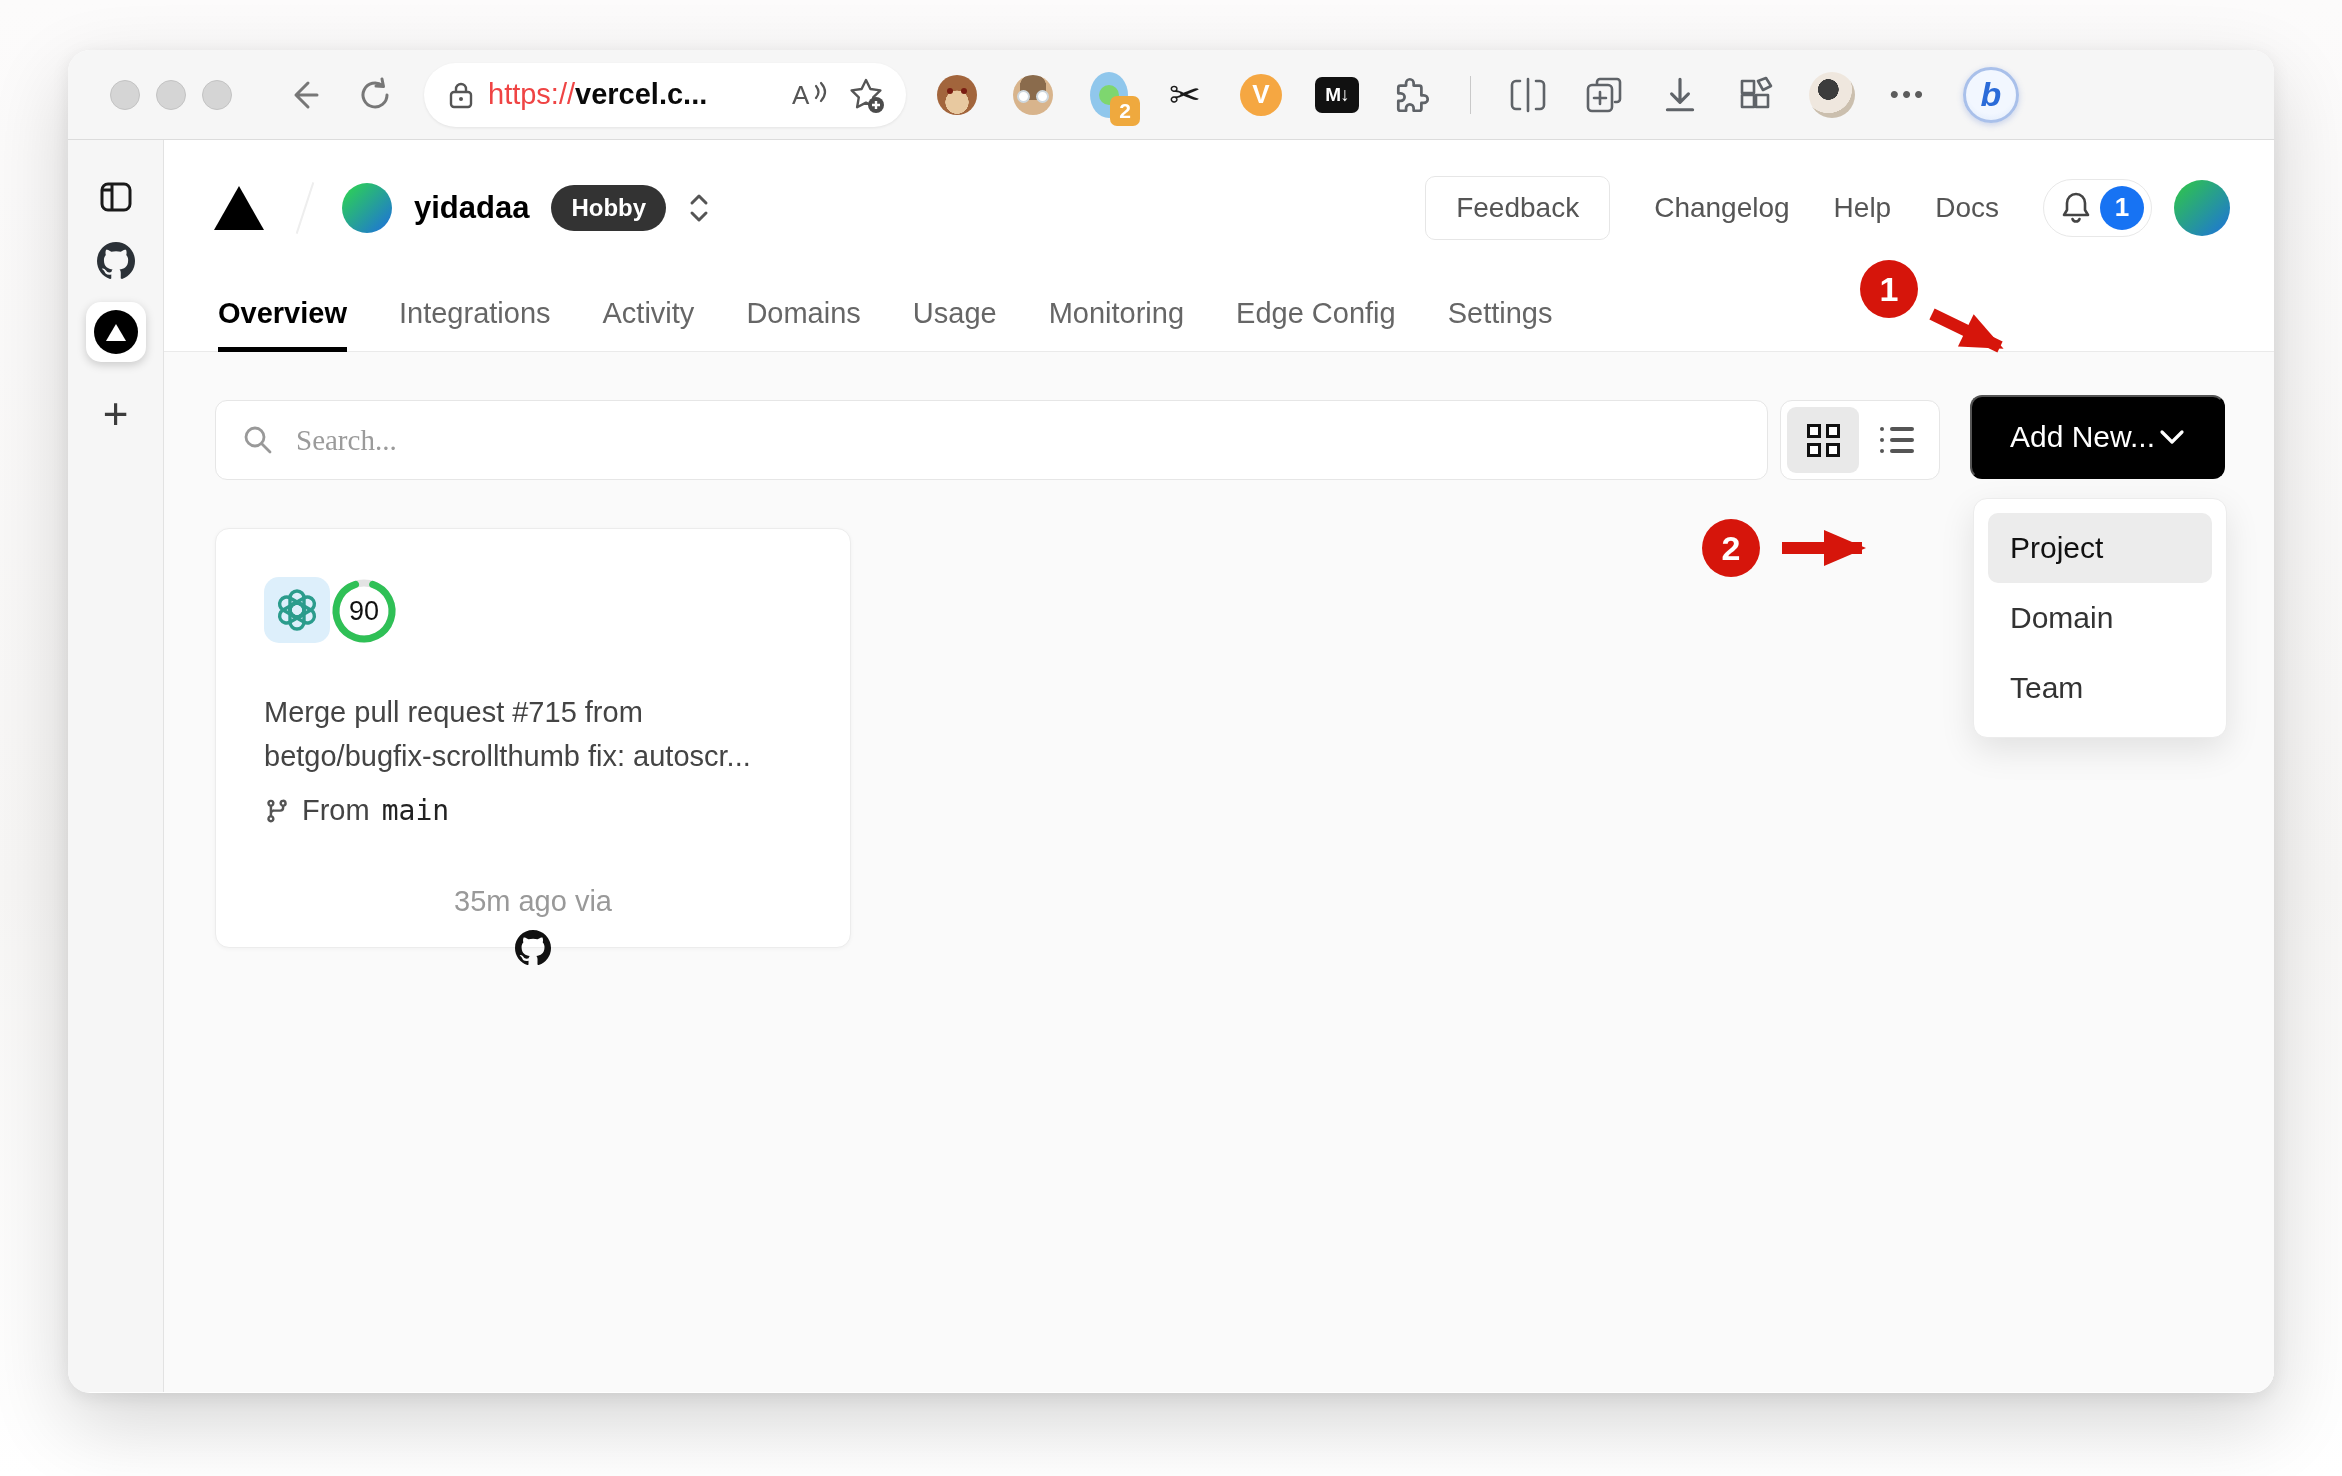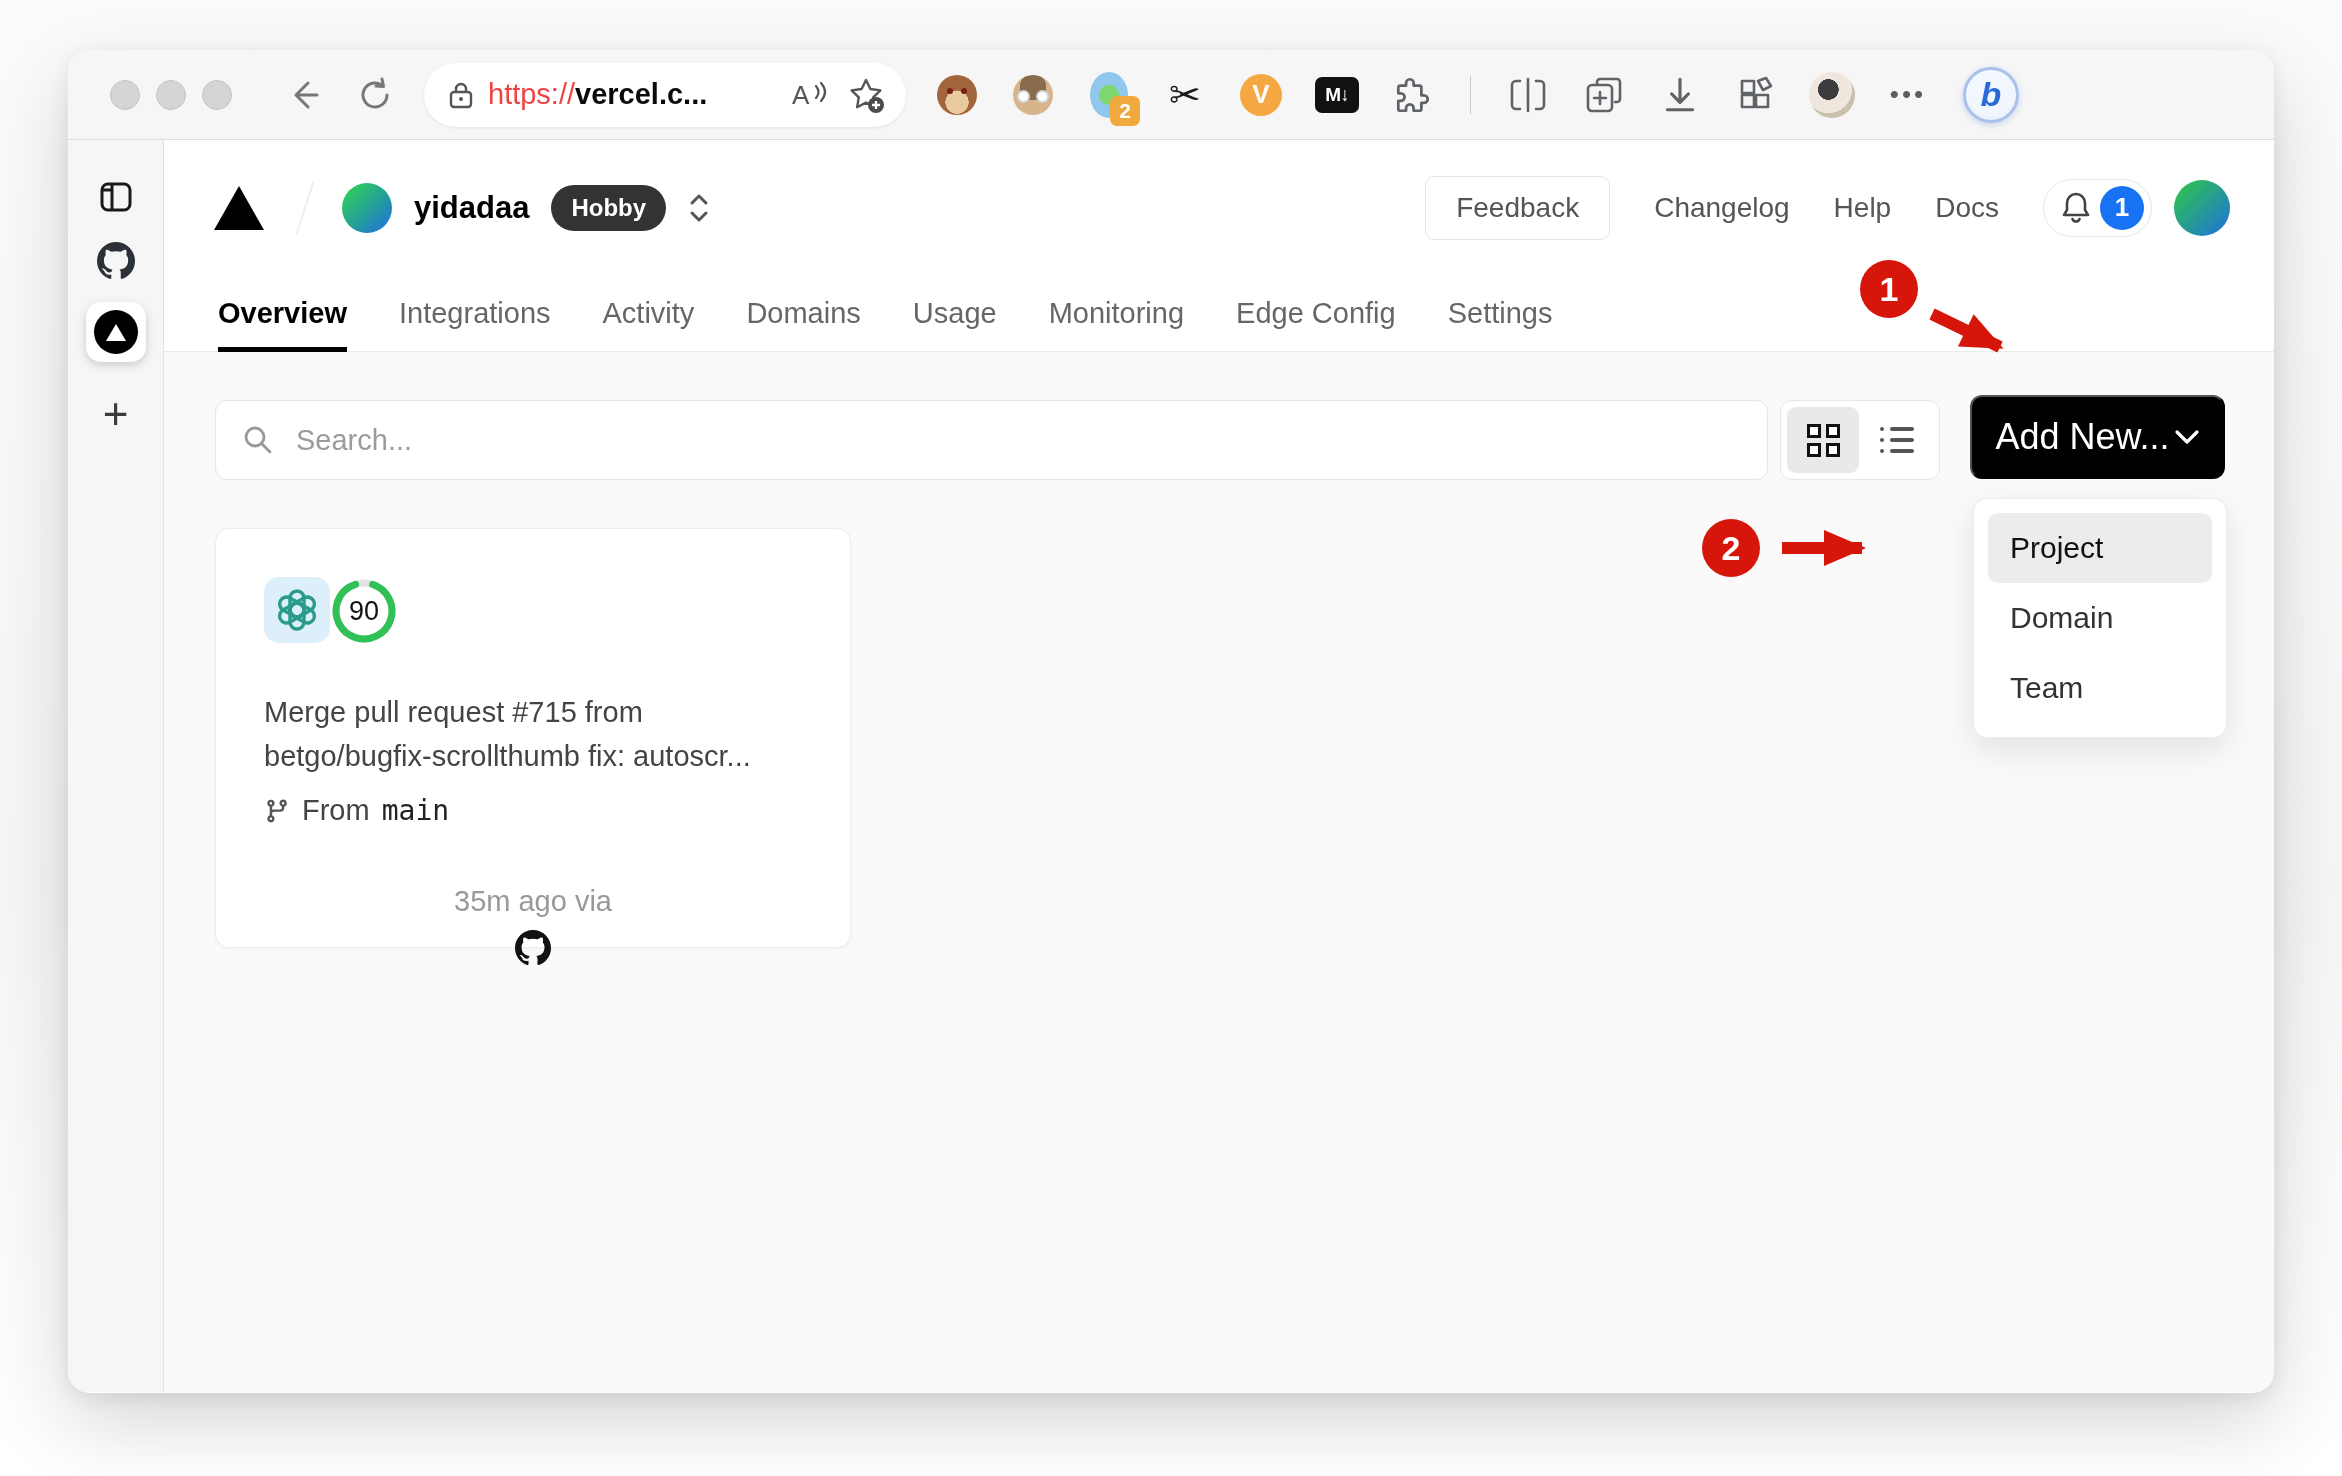--- a/index.html
+++ b/index.html
@@ -102,39 +102,39 @@
   .tab.active{color:#000;font-weight:600;}
   .tab.active::after{content:"";position:absolute;left:0;right:0;bottom:-1px;height:5px;background:#000;}
   
   .content{flex:1;background:#fafafa;position:relative;}
   .search{
     position:absolute;left:51px;top:48px;width:1553px;height:80px;background:#fff;
     border:1px solid #e6e6e6;border-radius:12px;display:flex;align-items:center;padding:0 26px;
   }
   .search input{
     border:none;outline:none;flex:1;font-size:29px;color:#333;margin-left:22px;background:transparent;
-    font-family:Liberation Sans, sans-serif;
+    font-family:Liberation Serif, serif;
   }
   .search input::placeholder{color:#9b9b9b;}
   .vtoggle{
     position:absolute;left:1616px;top:48px;width:160px;height:80px;background:#fff;
     border:1px solid #e6e6e6;border-radius:12px;display:flex;align-items:center;padding:6px;gap:2px;
   }
   .vbtn{flex:1;height:66px;border-radius:9px;display:flex;align-items:center;justify-content:center;}
   .vbtn.active{background:#e9e9e9;}
   .gridglyph{display:grid;grid-template-columns:14px 14px;grid-template-rows:14px 14px;gap:5px;}
   .gridglyph i{border:3px solid #111;background:#fff;display:block;}
   .listglyph{display:flex;flex-direction:column;gap:7px;}
   .listglyph i{display:flex;align-items:center;gap:6px;}
   .listglyph i::before{content:"";width:4px;height:4px;background:#555;border-radius:50%;}
   .listglyph i::after{content:"";width:24px;height:4px;background:#555;border-radius:2px;}
   .addnew{
     position:absolute;left:1806px;top:43px;width:255px;height:84px;background:var(--accent-black);
     border-radius:12px;color:#fff;display:flex;align-items:center;justify-content:center;gap:4px;
-    font-size:36px;font-weight:500;
+    font-size:30px;font-weight:500;
   }
   
   .menu{
     position:absolute;left:1809px;top:146px;width:254px;background:#fff;border:1px solid #ececec;
     border-radius:14px;box-shadow:0 12px 34px rgba(0,0,0,.10);padding:14px;z-index:10;
   }
   .mitem{height:70px;display:flex;align-items:center;padding:0 22px;font-size:30px;color:#333;border-radius:10px;}
   .mitem.hl{background:#ececec;color:#111;}
   
   .card{

